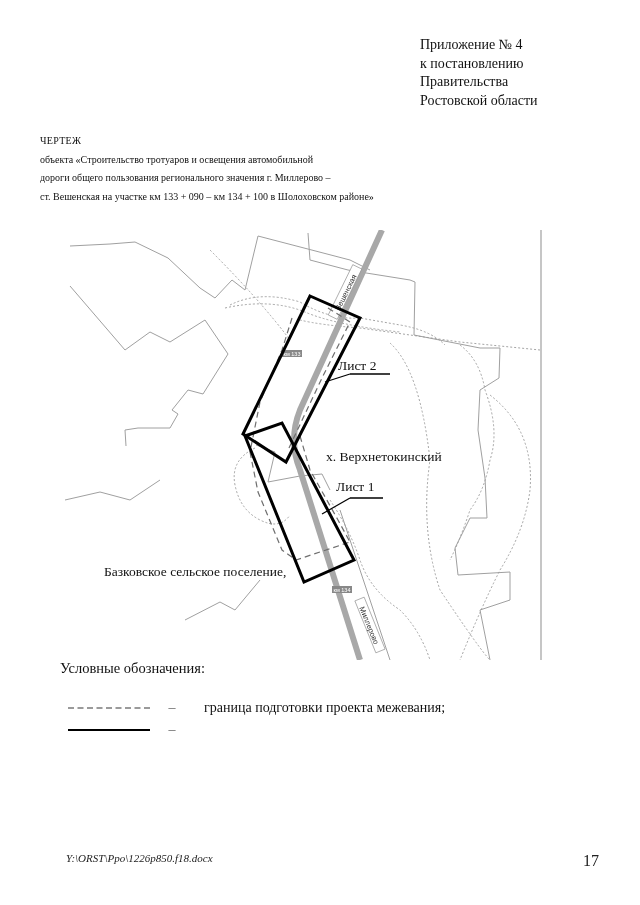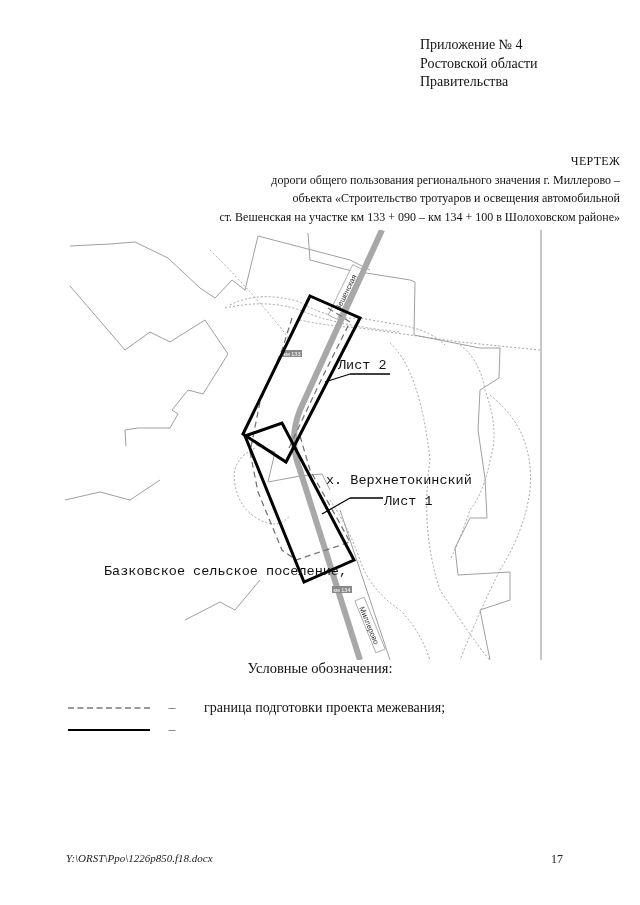--- a/index.html
+++ b/index.html
@@ -1,44 +1,45 @@
 <!DOCTYPE html>
 <html><head>
 <meta charset="utf-8">
 <style>
   html, body { margin: 0; padding: 0; background: #ffffff; }
   body { width: 640px; height: 905px; position: relative; overflow: hidden; font-family: "Liberation Serif", "DejaVu Serif", serif; color: #111; }
   .appendix { position: absolute; left: 420px; top: 36px; width: 180px; text-align: left; font-size: 14px; line-height: 18.5px; }
-  .title-block { position: absolute; left: 40px; top: 152px; width: 580px; text-align: right; font-size: 12px; line-height: 18.5px; }
+  .title-block { position: absolute; left: 40px; top: 132px; width: 580px; text-align: left; font-size: 10px; line-height: 18.5px; }
   .title-block .h { letter-spacing: 0.3px; }
   .map { position: absolute; left: 60px; top: 230px; width: 520px; height: 430px; }
   .map svg { width: 520px; height: 430px; display: block; }
-  .lbl { position: absolute; font-size: 13.5px; white-space: nowrap; background: transparent; font-family: Liberation Mono, monospace; }
-  .legend-title { position: absolute; left: 60px; top: 660px; width: 520px; text-align: center; font-size: 14.5px; }
+  .lbl { position: absolute; font-size: 13.5px; white-space: nowrap; background: transparent; }
+  .legend-title { position: absolute; left: 60px; top: 660px; width: 520px; text-align: left; font-size: 14.5px; }
   .legend-row { position: absolute; left: 68px; font-size: 14px; display: flex; align-items: center; }
   .legend-row .sample { width: 82px; height: 0; }
   .legend-row .dash { width: 20px; margin: 0 22px 0 12px; text-align: center; color: #666; }
   .sample.dashed { border-top: 2px dashed #9a9a9a; }
   .sample.solid { border-top: 2px solid #000; }
   .footer-path { position: absolute; left: 66px; top: 852px; font-size: 11px; color: #222; font-style: italic; }
-  .footer-page { position: absolute; left: 551px; top: 852px; font-size: 12px; color: #222; }
+  .footer-page { position: absolute; left: 583px; top: 852px; font-size: 16px; color: #222; }
 </style>
 </head>
 <body>
 
 <div class="appendix">
   <div>Приложение № 4</div>
+  <div>к постановлению</div>
+  <div>Правительства</div>
   <div>Ростовской области</div>
-  <div>Правительства</div>
 </div>
 
 <div class="title-block">
   <div class="h">ЧЕРТЕЖ</div>
+  <div>объекта «Строительство тротуаров и освещения автомобильной</div>
   <div>дороги общего пользования регионального значения г. Миллерово –</div>
-  <div>объекта «Строительство тротуаров и освещения автомобильной</div>
   <div>ст. Вешенская на участке км 133 + 090 – км 134 + 100 в Шолоховском районе»</div>
 </div>
 
 <div class="map">
   <svg viewBox="0 0 520 430" xmlns="http://www.w3.org/2000/svg">
 
     <g fill="none" stroke="#a0a0a0" stroke-width="1">
       <polyline points="10,16 50,14 75,12 108,28 140,58 155,68 172,50 185,60 198,6 290,30 310,40"></polyline>
       <polyline points="10,56 65,120 90,102 110,112 145,90 168,124 143,164 128,160 112,180 118,184 110,198 78,198 65,200 66,216"></polyline>
       <polyline points="248,3 250,30 288,40 300,42 350,50 355,52 354,105 420,118 440,118 439,148 420,160 418,200 425,248 427,288 410,288 395,318 398,345 450,342 450,370 420,380 430,430"></polyline>
@@ -90,22 +91,22 @@
       <polygon points="185,206 222,193 294,330 244,352"></polygon>
     </g>
 
     <line x1="265" y1="152" x2="290" y2="144" stroke="#000" stroke-width="1.2"></line>
     <line x1="290" y1="144" x2="330" y2="144" stroke="#000" stroke-width="1.5"></line>
     <line x1="262" y1="284" x2="290" y2="268" stroke="#000" stroke-width="1.2"></line>
     <line x1="290" y1="268" x2="323" y2="268" stroke="#000" stroke-width="1.5"></line>
   </svg>
 
   <div class="lbl" style="left:278px; top:128px;">Лист 2</div>
-  <div class="lbl" style="left:266px; top:219px;margin-top:24px;">х. Верхнетокинский</div>
-  <div class="lbl" style="left:276px; top:264px;margin-left:48px;">Лист 1</div>
+  <div class="lbl" style="left:266px; top:219px;">х. Верхнетокинский</div>
+  <div class="lbl" style="left:276px; top:249px;">Лист 1</div>
   <div class="lbl" style="left:44px; top:334px; width:180px; text-align:center;">
     <div>Базковское сельское поселение,</div>
   </div>
 </div>
 
 <div class="legend-title">Условные обозначения:</div>
 
 <div class="legend-row" style="top:700px;">
   <div class="sample dashed"></div>
   <span class="dash">–</span>

